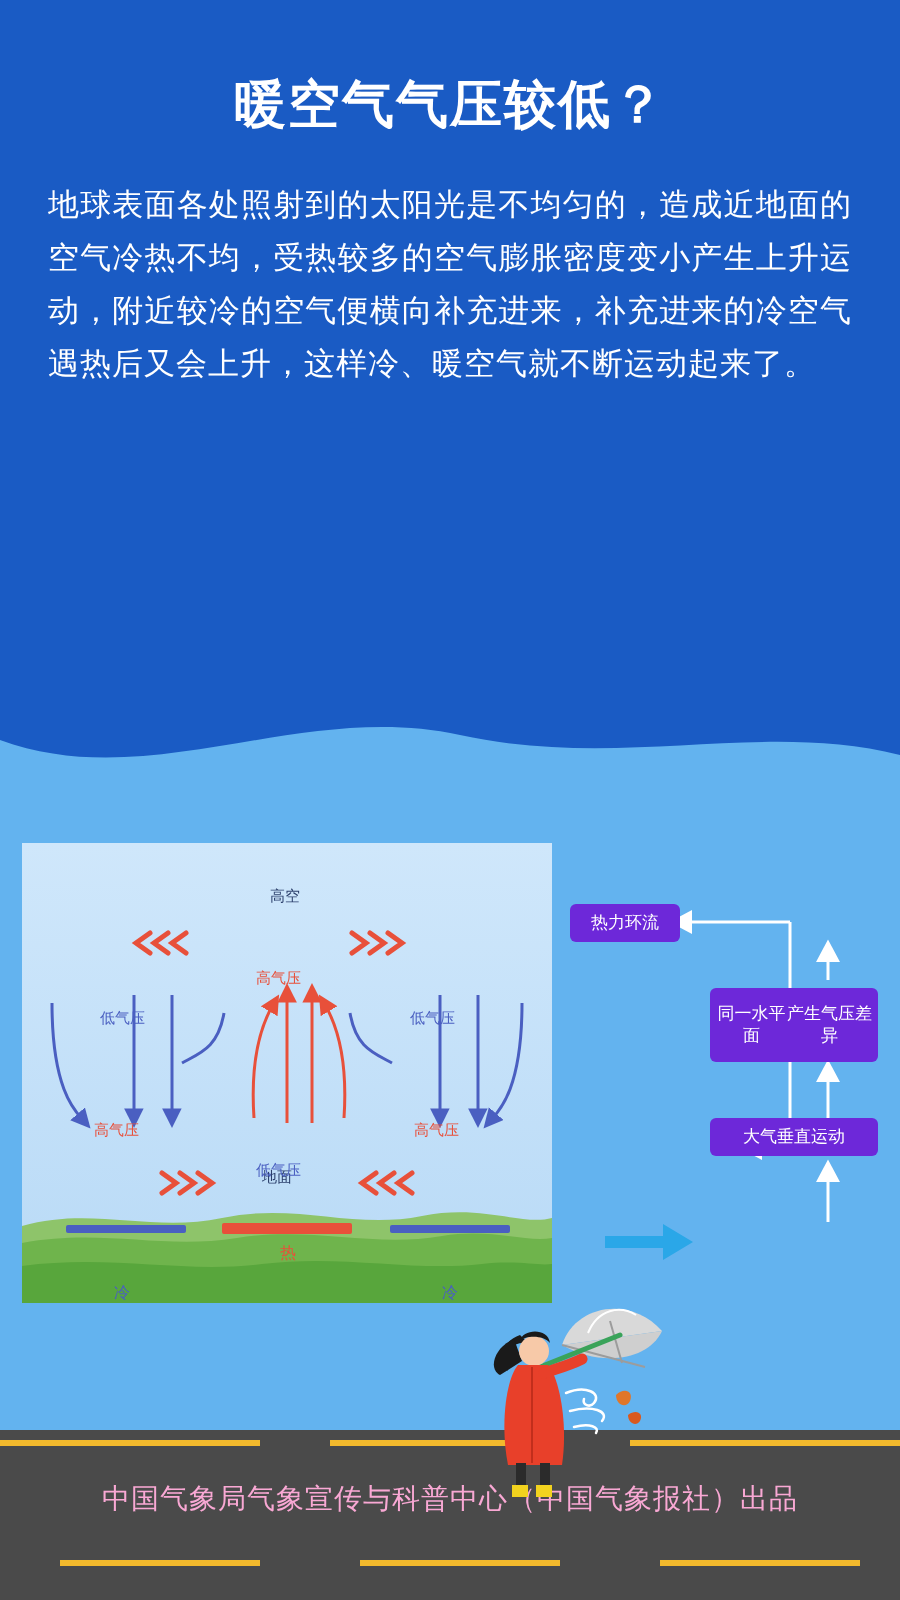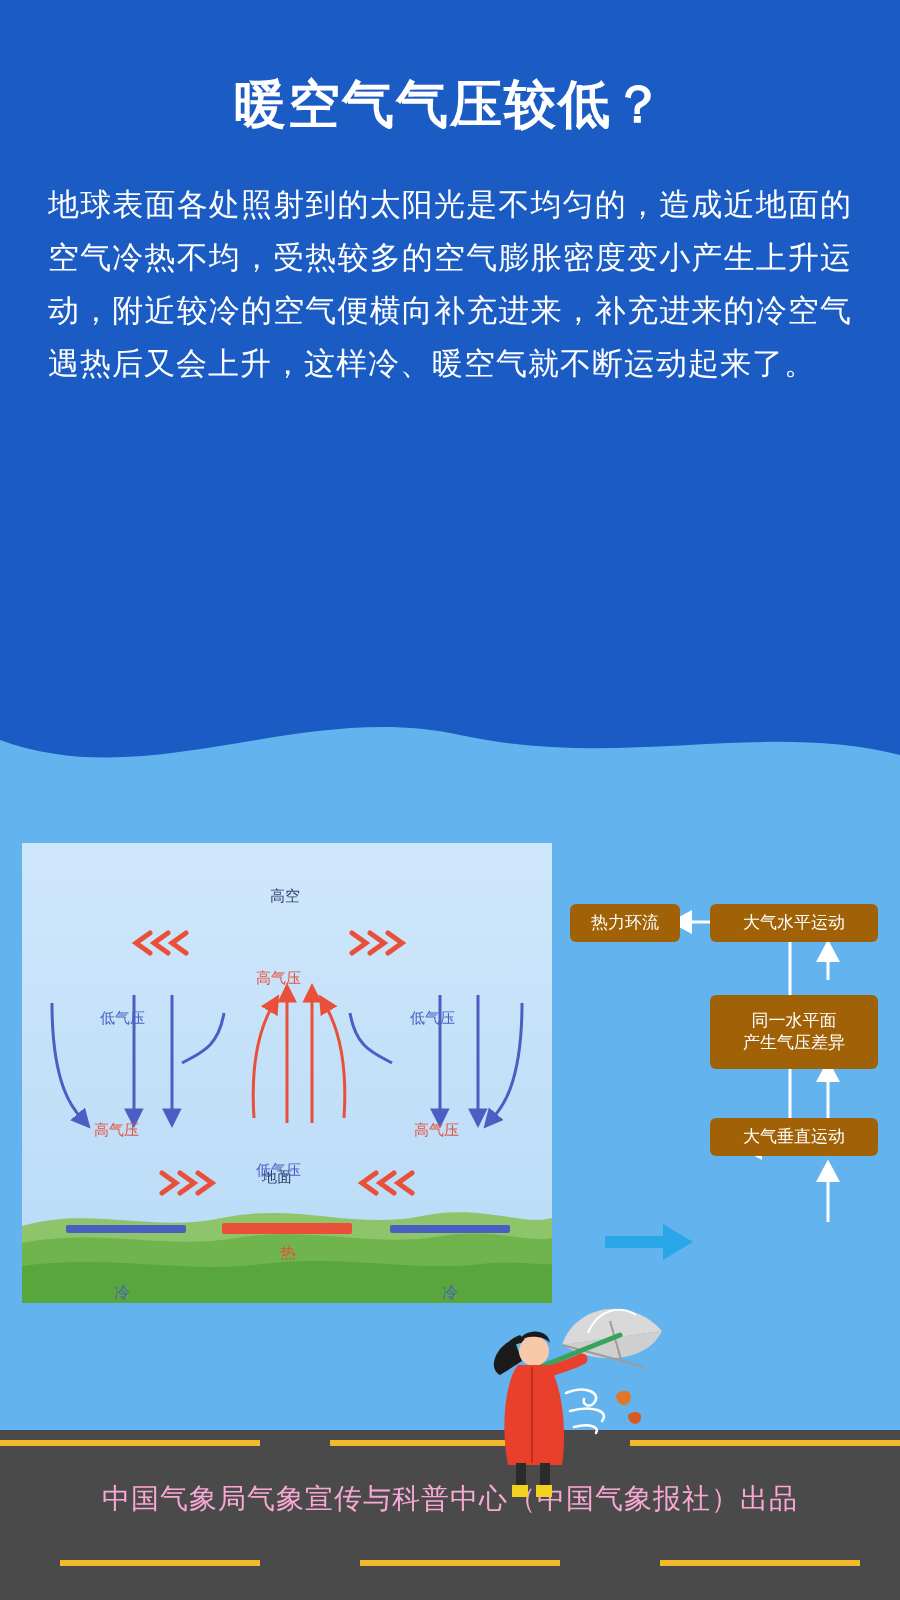--- a/index.html
+++ b/index.html
@@ -53,21 +53,21 @@
   .lbl.blue{color:#4a5fc1;margin-top:40px;}
   .lbl.dark{color:#2b3f6b;}
 
   .arrows-svg{position:absolute;left:0;top:0;width:530px;height:460px;z-index:7;}
 
   .bar{position:absolute;height:8px;border-radius:2px;z-index:9;}
 
   
   .flow{position:absolute;left:560px;top:890px;width:320px;height:390px;z-index:6;}
   .node{
-    position:absolute;background:#a16207;color:#ffffff;
+    position:absolute;background:#6d28d9;color:#ffffff;
     border-radius:6px;text-align:center;font-size:17px;
     display:flex;align-items:center;justify-content:center;
     line-height:22px;padding:14px 6px;box-sizing:border-box;font-family:Liberation Serif, serif;
   }
   .flow-svg{position:absolute;left:0;top:0;width:320px;height:390px;}
 
   .big-arrow{position:absolute;left:605px;top:1222px;width:90px;height:40px;z-index:6;}
 
   
   .girl{position:absolute;left:470px;top:1275px;width:220px;height:230px;z-index:9;}
@@ -184,22 +184,21 @@
       <g stroke="#ffffff" stroke-width="3" fill="none">
         <path d="M230,32 L120,32" marker-end="url(#whead)"></path>
         <path d="M268,90 L268,60" marker-end="url(#whead)"></path>
         <path d="M268,238 L268,180" marker-end="url(#whead)"></path>
         <path d="M268,332 L268,280" marker-end="url(#whead)"></path>
         <path d="M230,32 L230,258 L190,258" marker-end="url(#whead)"></path>
       </g>
     </svg>
 
     <div class="node" style="left:10px;top:14px;width:110px;height:38px;">热力环流</div>
-    <div class="node" style="left:150px;top:14px;width:168px;height:38px;">大气水平运动</div>
-    <div class="node" style="left:150px;top:105px;width:168px;height:74px;flex-direction:column;">
+    <div class="node" style="left:150px;top:98px;width:168px;height:74px;flex-direction:row;">
       <span>同一水平面</span>
       <span>产生气压差异</span>
     </div>
     <div class="node" style="left:150px;top:228px;width:168px;height:38px;">大气垂直运动</div>
   </div>
 
   <svg class="big-arrow" viewBox="0 0 90 40">
     <path d="M0,14 L58,14 L58,2 L88,20 L58,38 L58,26 L0,26 Z" fill="#2aa7e8"></path>
   </svg>
 

